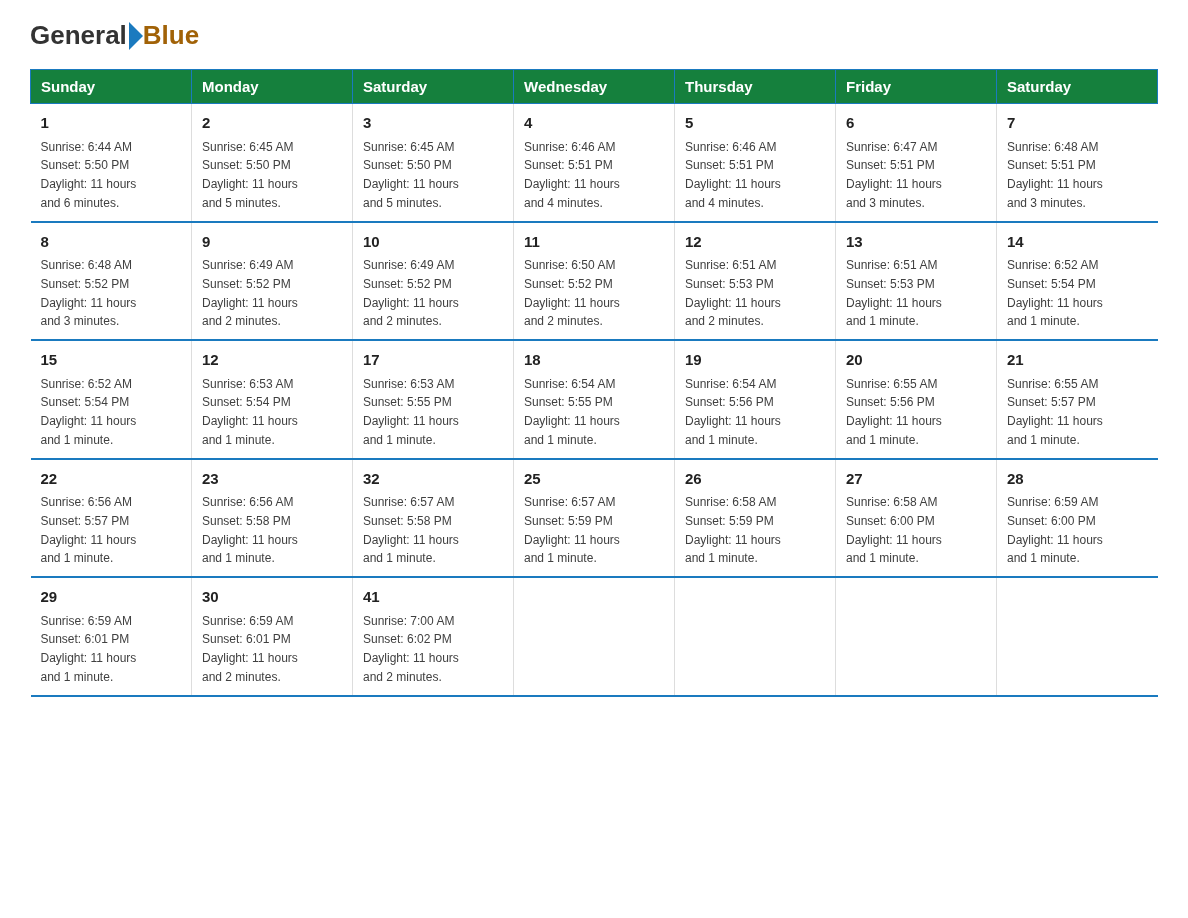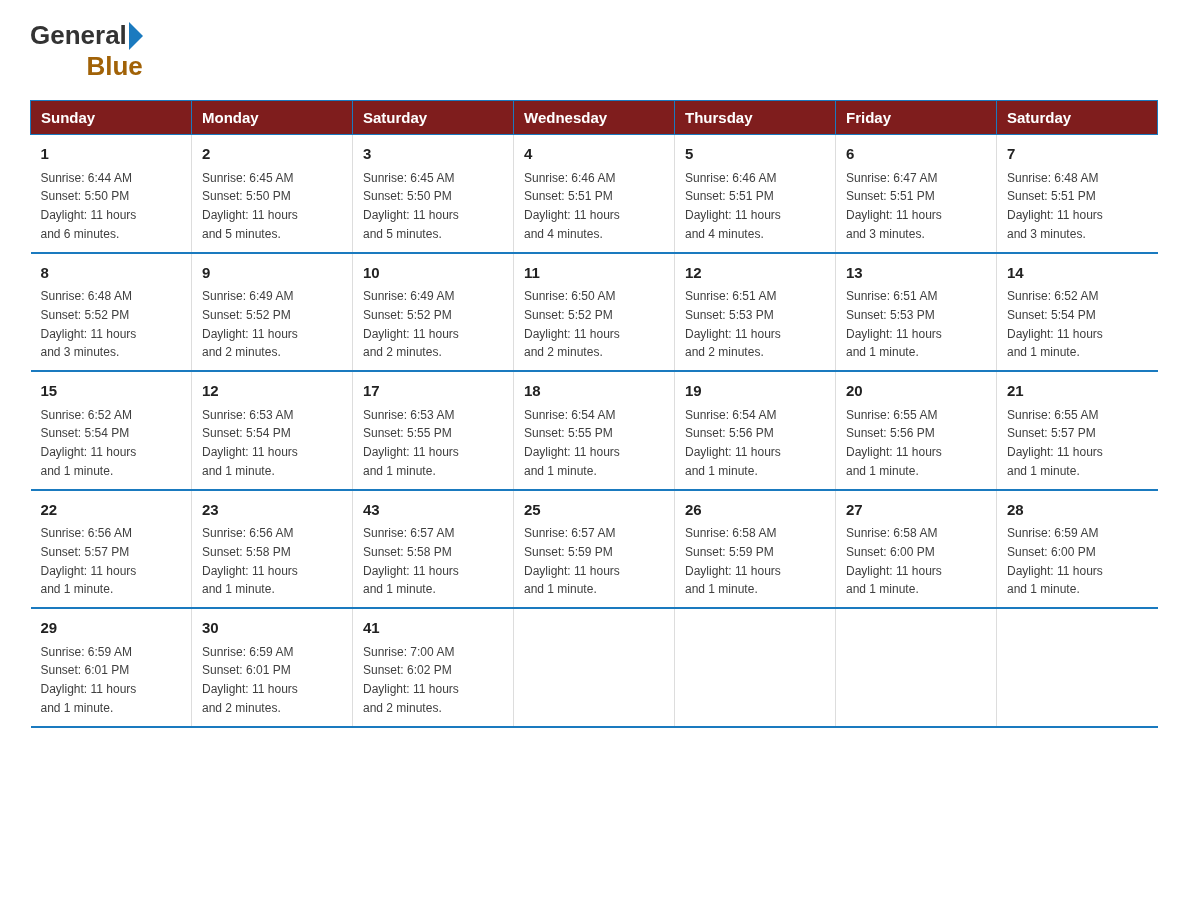--- a/index.html
+++ b/index.html
@@ -13,22 +13,22 @@
 
     .header-area {
       display: flex;
       justify-content: space-between;
       align-items: flex-start;
       margin-bottom: 18px;
     }
 
     .logo {
       display: flex;
-      flex-direction: column;
-      align-items: flex-end;
+      flex-direction: row;
+      align-items: flex-start;
     }
 
     .logo-text {
       display: flex;
       align-items: center;
       font-size: 26px;
       font-weight: bold;
       color: #333;
     }
 
@@ -69,21 +69,21 @@
       color: #444;
       margin-top: 4px;
     }
 
     table {
       width: 100%;
       border-collapse: collapse;
     }
 
     thead tr th {
-      background-color: #7f1d1d;
+      background-color: #15803d;
       color: #fff;
       font-size: 15px;
       font-weight: bold;
       padding: 8px 10px;
       text-align: left;
       border: 1px solid #1a7abf;
     }
 
     tbody tr {
       border-bottom: 2px solid #1a7abf;
@@ -174,21 +174,21 @@
         <td><span class="day-number">12</span><span class="day-info">Sunrise: 6:53 AM<br>Sunset: 5:54 PM<br>Daylight: 11 hours<br>and 1 minute.</span></td>
         <td><span class="day-number">17</span><span class="day-info">Sunrise: 6:53 AM<br>Sunset: 5:55 PM<br>Daylight: 11 hours<br>and 1 minute.</span></td>
         <td><span class="day-number">18</span><span class="day-info">Sunrise: 6:54 AM<br>Sunset: 5:55 PM<br>Daylight: 11 hours<br>and 1 minute.</span></td>
         <td><span class="day-number">19</span><span class="day-info">Sunrise: 6:54 AM<br>Sunset: 5:56 PM<br>Daylight: 11 hours<br>and 1 minute.</span></td>
         <td><span class="day-number">20</span><span class="day-info">Sunrise: 6:55 AM<br>Sunset: 5:56 PM<br>Daylight: 11 hours<br>and 1 minute.</span></td>
         <td><span class="day-number">21</span><span class="day-info">Sunrise: 6:55 AM<br>Sunset: 5:57 PM<br>Daylight: 11 hours<br>and 1 minute.</span></td>
       </tr>
       <tr>
         <td><span class="day-number">22</span><span class="day-info">Sunrise: 6:56 AM<br>Sunset: 5:57 PM<br>Daylight: 11 hours<br>and 1 minute.</span></td>
         <td><span class="day-number">23</span><span class="day-info">Sunrise: 6:56 AM<br>Sunset: 5:58 PM<br>Daylight: 11 hours<br>and 1 minute.</span></td>
-        <td><span class="day-number">43</span><span class="day-info">Sunrise: 6:57 AM<br>Sunset: 5:58 PM<br>Daylight: 11 hours<br>and 1 minute.</span></td>
+        <td><span class="day-number">32</span><span class="day-info">Sunrise: 6:57 AM<br>Sunset: 5:58 PM<br>Daylight: 11 hours<br>and 1 minute.</span></td>
         <td><span class="day-number">25</span><span class="day-info">Sunrise: 6:57 AM<br>Sunset: 5:59 PM<br>Daylight: 11 hours<br>and 1 minute.</span></td>
         <td><span class="day-number">26</span><span class="day-info">Sunrise: 6:58 AM<br>Sunset: 5:59 PM<br>Daylight: 11 hours<br>and 1 minute.</span></td>
         <td><span class="day-number">27</span><span class="day-info">Sunrise: 6:58 AM<br>Sunset: 6:00 PM<br>Daylight: 11 hours<br>and 1 minute.</span></td>
         <td><span class="day-number">28</span><span class="day-info">Sunrise: 6:59 AM<br>Sunset: 6:00 PM<br>Daylight: 11 hours<br>and 1 minute.</span></td>
       </tr>
       <tr>
         <td><span class="day-number">29</span><span class="day-info">Sunrise: 6:59 AM<br>Sunset: 6:01 PM<br>Daylight: 11 hours<br>and 1 minute.</span></td>
         <td><span class="day-number">30</span><span class="day-info">Sunrise: 6:59 AM<br>Sunset: 6:01 PM<br>Daylight: 11 hours<br>and 2 minutes.</span></td>
         <td><span class="day-number">41</span><span class="day-info">Sunrise: 7:00 AM<br>Sunset: 6:02 PM<br>Daylight: 11 hours<br>and 2 minutes.</span></td>
         <td></td>

